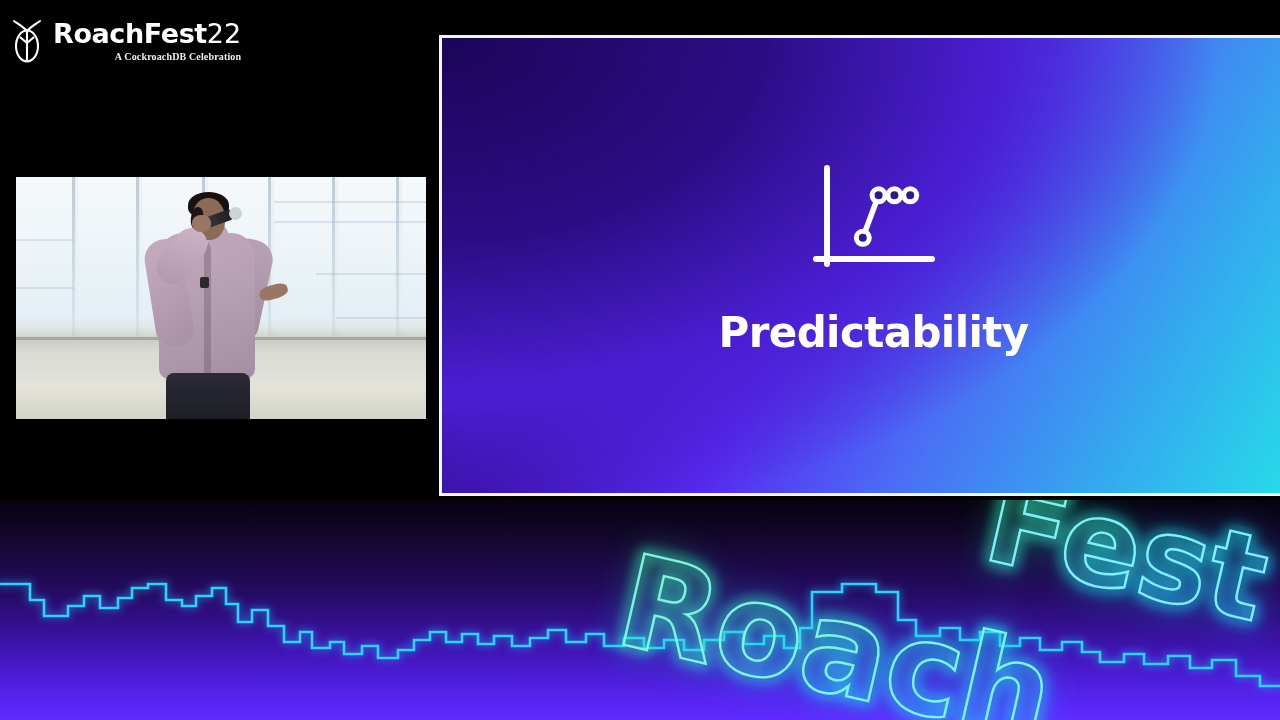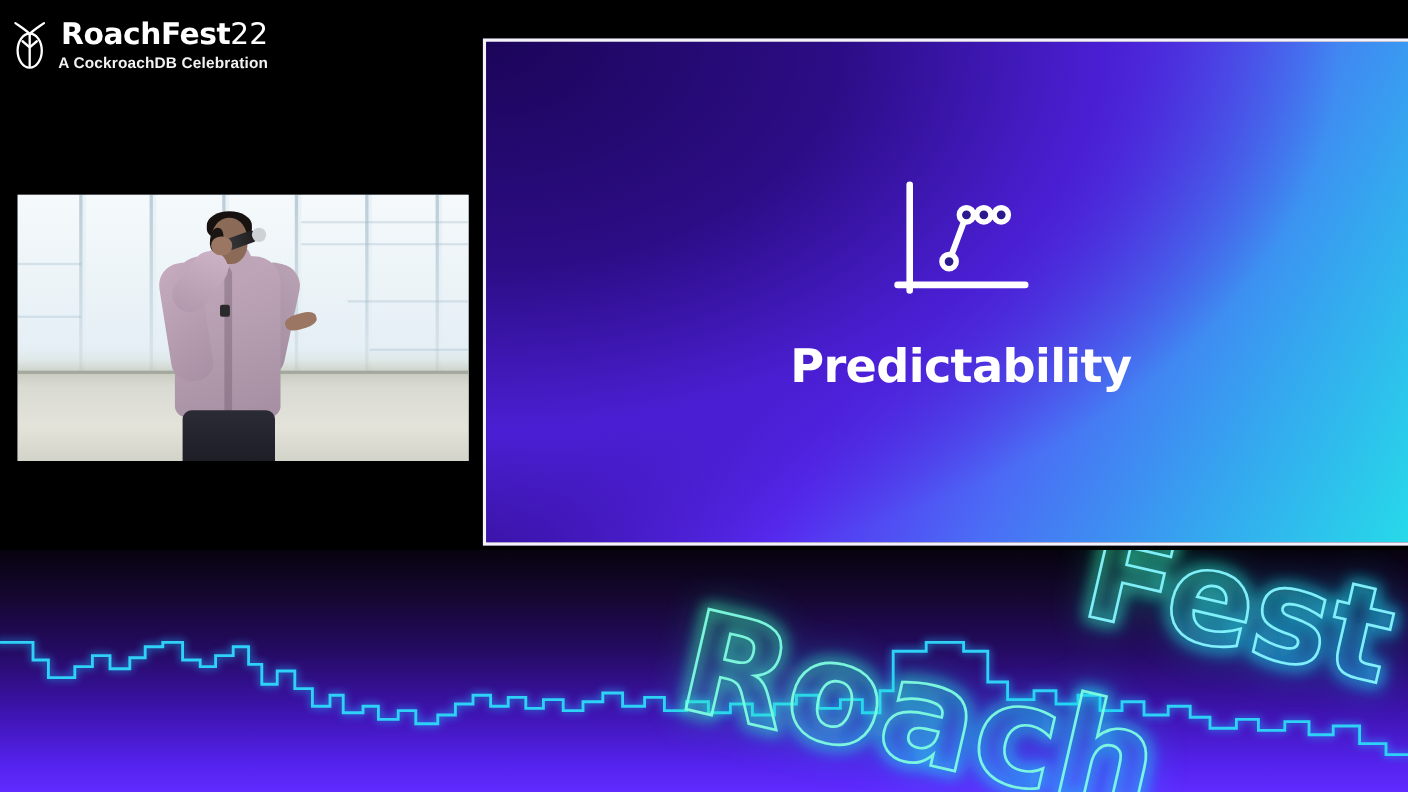--- a/index.html
+++ b/index.html
@@ -10,22 +10,22 @@
   
   #stage { position:absolute; inset:0; background:#000; }
 
   
   #brand { position:absolute; left:10px; top:18px; display:flex; align-items:center; gap:9px; }
   #brand-mark { width:34px; height:46px; flex:0 0 auto; }
   #brand-text { display:flex; flex-direction:column; align-items:flex-end; line-height:1; }
   #brand-title { font-size:27px; font-weight:700; color:#ffffff; letter-spacing:-0.4px;
                  white-space:nowrap; font-family:"DejaVu Sans", sans-serif; }
   #brand-title .yr { font-weight:400; letter-spacing:0px; }
-  #brand-sub { font-size:14px; font-weight:700; color:#f2f2f2; letter-spacing:0.15px;
-               margin-top:5px; white-space:nowrap; font-family:Liberation Sans, sans-serif; }
+  #brand-sub { font-size:10px; font-weight:700; color:#f2f2f2; letter-spacing:0.15px;
+               margin-top:5px; white-space:nowrap; font-family:Liberation Serif, serif; }
 
   
   #video-panel { position:absolute; left:16px; top:177px; width:410px; height:242px;
                  overflow:hidden; background:#c9d6dd; }
   
   .vp-wall { position:absolute; inset:0;
       background:
         linear-gradient(to bottom, #e9f2f6 0%, #e4eef4 58%, #dfe7e6 62%, #cfd2c8 66%, #d6d8cf 100%);
   }
   .vp-mullion { position:absolute; top:0; bottom:34%; width:3px;

